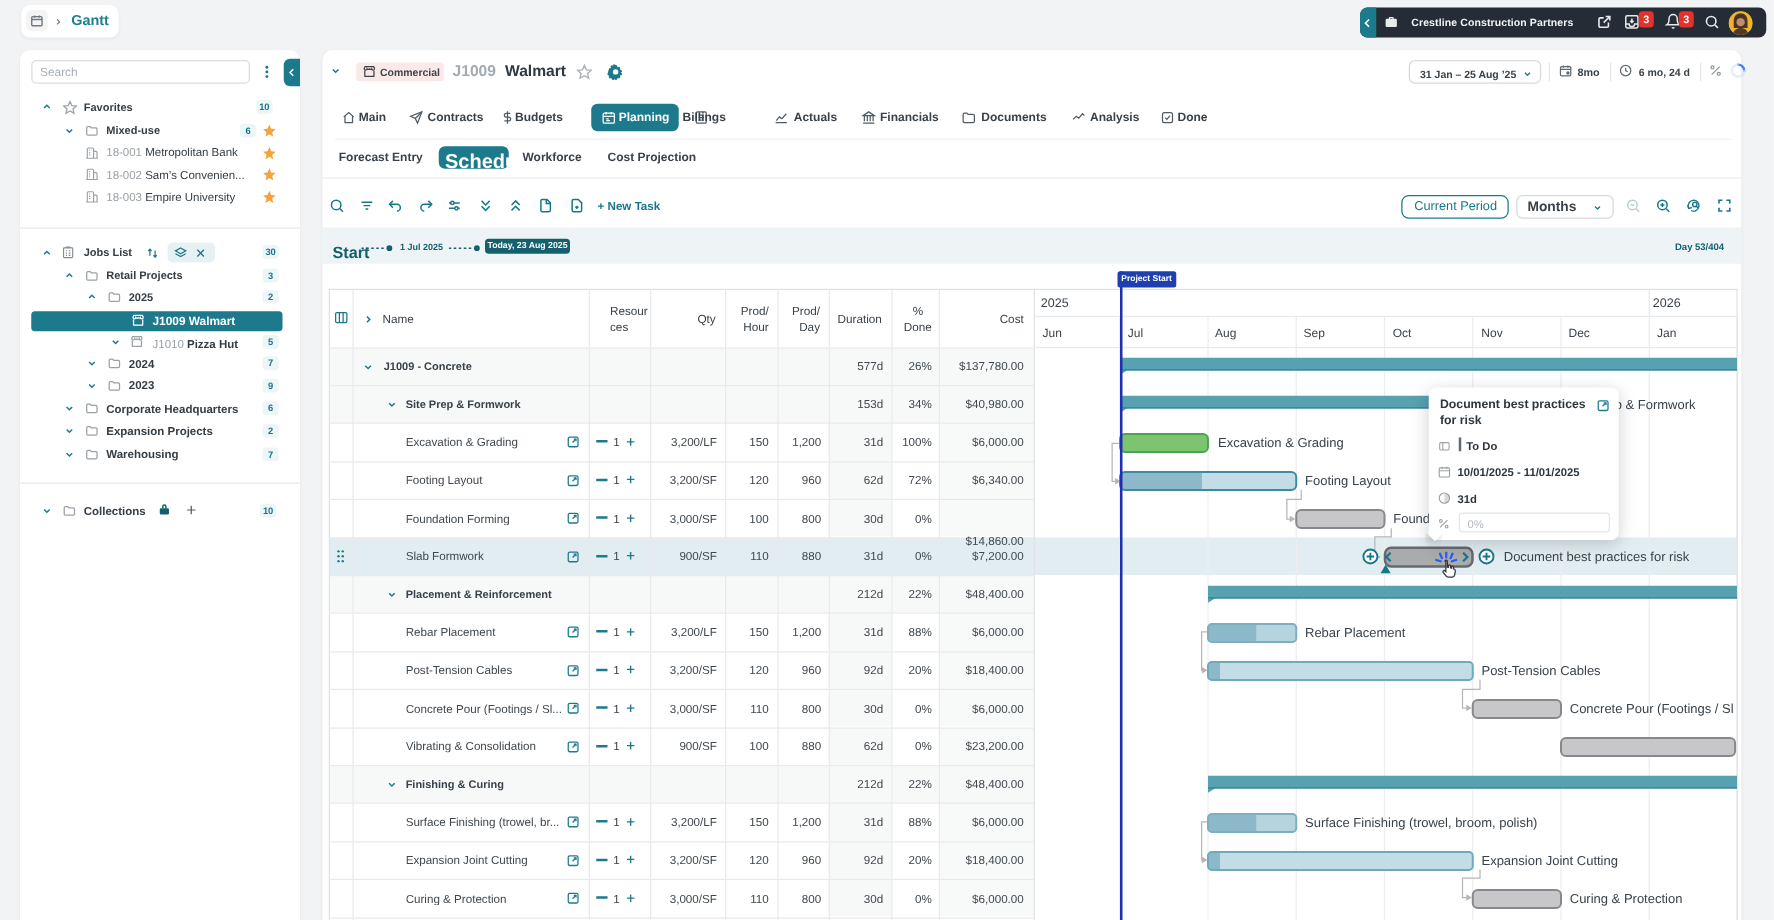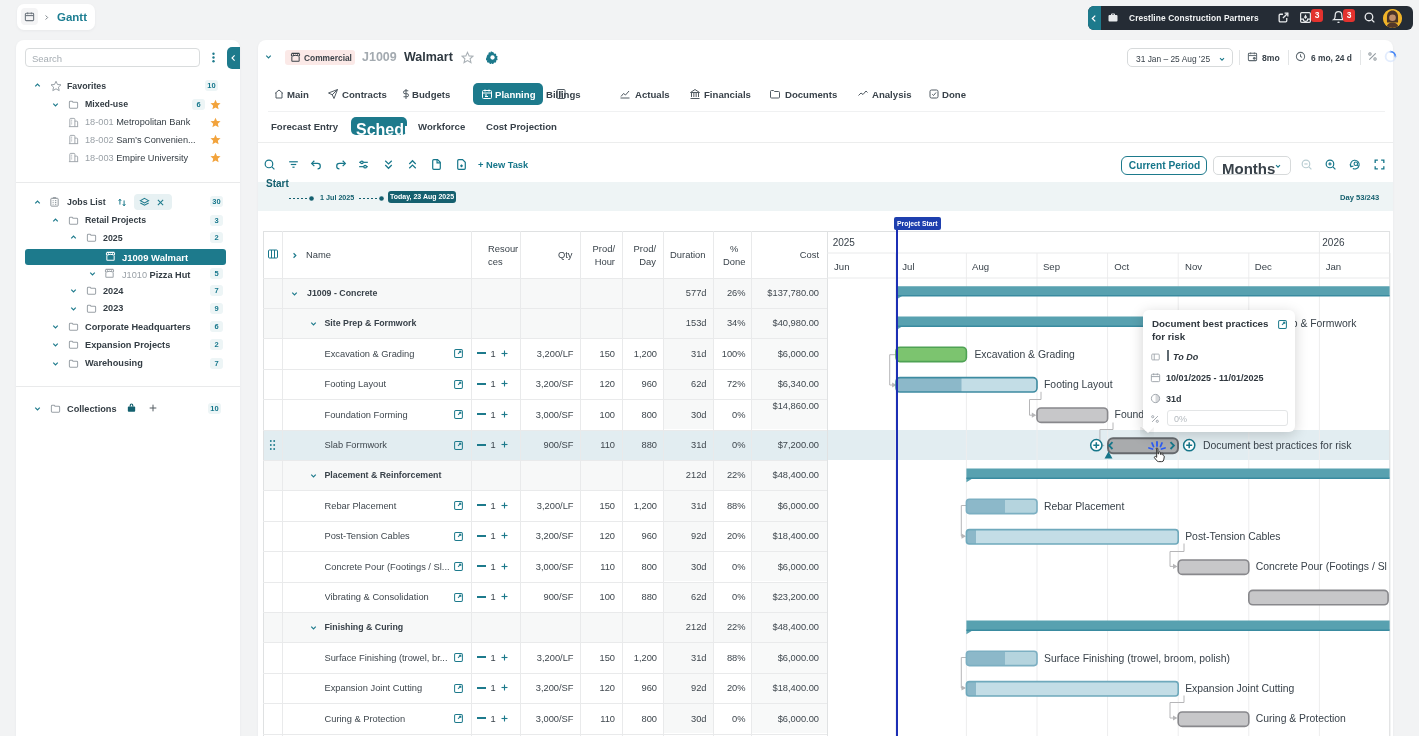--- a/index.html
+++ b/index.html
@@ -259,21 +259,21 @@
 <div class="a" style="left:362px;top:50px;font-size:12.5px;font-weight:bold;color:#a3aab0;">J1009</div>
 <div class="a" style="left:404px;top:50px;font-size:12.5px;font-weight:bold;color:#2e3840;">Walmart</div>
 <svg class="a" style="left:461px;top:51px;" width="13" height="13" viewBox="0 0 24 24" fill="none" stroke="#aab1b6" stroke-width="2">
       <polygon points="12,2.5 15,9 22,9.6 16.8,14.3 18.4,21.3 12,17.6 5.6,21.3 7.2,14.3 2,9.6 9,9"></polygon>
     </svg>
 <svg class="a" style="left:486px;top:51px;" width="13" height="13" viewBox="0 0 24 24" fill="#1d7a8c">
       <path d="M12 1.7l2.2 1 .6 2.3 2.4-.6 1.7 1.7-.6 2.4 2.3.6 1 2.2-1.7 1.7 1.7 1.7-1 2.2-2.3.6.6 2.4-1.7 1.7-2.4-.6-.6 2.3-2.2 1-1.7-1.7-1.7 1.7-2.2-1-.6-2.3-2.4.6-1.7-1.7.6-2.4-2.3-.6-1-2.2 1.7-1.7L1.7 9l1-2.2L5 6.2l-.6-2.4 1.7-1.7 2.4.6.6-2.3z"></path>
       <circle cx="12" cy="12" r="4" fill="#fff"></circle>
     </svg>
 <div class="a" style="left:1126.5px;top:48px;width:106px;height:18.5px;border:1px solid #d7dadb;border-radius:5px;"></div>
-<div class="a" style="left:1136px;top:54px;font-size:8.4px;font-weight:normal;color:#39424a;">31 Jan – 25 Aug ’25</div>
+<div class="a" style="left:1136px;top:54px;font-size:8.4px;font-weight:bold;color:#39424a;">31 Jan – 25 Aug ’25</div>
 <svg class="a" style="left:1218px;top:54.5px;" width="8" height="8" viewBox="0 0 24 24" fill="none" stroke="#1d7a8c" stroke-width="3.2">
       <polyline points="6,9.5 12,15.5 18,9.5"></polyline>
     </svg>
 <div class="a" style="left:1239px;top:50px;width:1px;height:15px;background:#e3e5e6;"></div>
 <svg class="a" style="left:1247px;top:51px;" width="11" height="11" viewBox="0 0 24 24" fill="none" stroke="#5f6a71" stroke-width="2.2">
       <rect x="3" y="5" width="18" height="16" rx="2"></rect>
       <line x1="3" y1="10" x2="21" y2="10"></line>
       <line x1="8" y1="3" x2="8" y2="7"></line>
       <line x1="16" y1="3" x2="16" y2="7"></line>
       <circle cx="16" cy="16" r="3" fill="#5f6a71" stroke="none"></circle>
@@ -395,23 +395,23 @@
       <path d="M14 3H7a2 2 0 0 0-2 2v14a2 2 0 0 0 2 2h10a2 2 0 0 0 2-2V8z"></path>
       <polyline points="13,3 13,9 19,9"></polyline>
     </svg>
 <svg class="a" style="left:455px;top:158px;" width="13" height="13" viewBox="0 0 24 24" fill="none" stroke="#16768a" stroke-width="2.2">
       <path d="M14 3H7a2 2 0 0 0-2 2v14a2 2 0 0 0 2 2h10a2 2 0 0 0 2-2V8z"></path>
       <line x1="12" y1="12" x2="12" y2="17"></line>
       <line x1="9.5" y1="14.5" x2="14.5" y2="14.5"></line>
     </svg>
 <div class="a" style="left:478px;top:160px;font-size:9.3px;font-weight:bold;color:#16768a;">+ New Task</div>
 <div class="a" style="left:1121px;top:155.5px;width:86px;height:19px;border:1.5px solid #1d7a8c;border-radius:6px;"></div>
-<div class="a" style="left:1127px;top:160px;width:75px;text-align:center;font-size:10.2px;font-weight:bold;color:#16768a;">Current Period</div>
+<div class="a" style="left:1127px;top:160px;width:75px;text-align:center;font-size:10.2px;font-weight:normal;color:#16768a;">Current Period</div>
 <div class="a" style="left:1213px;top:155.5px;width:78px;height:19px;border:1px solid #d7dadb;border-radius:5px;"></div>
-<div class="a" style="left:1222px;top:160px;font-size:15px;font-weight:bold;color:#39424a;">Months</div>
+<div class="a" style="left:1222px;top:160px;font-size:11px;font-weight:bold;color:#39424a;">Months</div>
 <svg class="a" style="left:1274px;top:161.5px;" width="8" height="8" viewBox="0 0 24 24" fill="none" stroke="#1d7a8c" stroke-width="3.2">
       <polyline points="6,9.5 12,15.5 18,9.5"></polyline>
     </svg>
 <svg class="a" style="left:1300px;top:158px;" width="13" height="13" viewBox="0 0 24 24" fill="none" stroke="#b9cdd2" stroke-width="2.2">
       <circle cx="11" cy="11" r="7"></circle>
       <line x1="16.5" y1="16.5" x2="21" y2="21"></line>
       <line x1="8" y1="11" x2="14" y2="11"></line>
     </svg>
 <svg class="a" style="left:1324px;top:158px;" width="13" height="13" viewBox="0 0 24 24" fill="none" stroke="#16768a" stroke-width="2.2">
       <circle cx="11" cy="11" r="7"></circle>
@@ -425,32 +425,32 @@
       <circle cx="13.5" cy="10.5" r="3.2"></circle>
       <line x1="15.8" y1="12.8" x2="18.6" y2="15.6"></line>
     </svg>
 <svg class="a" style="left:1373px;top:158px;" width="13" height="13" viewBox="0 0 24 24" fill="none" stroke="#16768a" stroke-width="2.4">
       <polyline points="4,9 4,4 9,4"></polyline>
       <polyline points="15,4 20,4 20,9"></polyline>
       <polyline points="20,15 20,20 15,20"></polyline>
       <polyline points="9,20 4,20 4,15"></polyline>
     </svg>
 <div class="a" style="left:258px;top:182px;width:1135px;height:29px;background:#eef4f5;"></div>
-<div class="a" style="left:266px;top:178px;font-size:10px;font-weight:bold;color:#15606f;">Start</div>
+<div class="a" style="left:266px;top:194px;font-size:13px;font-weight:bold;color:#15606f;">Start</div>
 <svg class="a" style="left:289px;top:195.5px;" width="26" height="5" viewBox="0 0 26 5">
       <line x1="0" y1="2.5" x2="20" y2="2.5" stroke="#15606f" stroke-width="1.2" stroke-dasharray="2,2"></line>
       <circle cx="22.5" cy="2.5" r="2.3" fill="#15606f"></circle>
     </svg>
 <div class="a" style="left:320px;top:192.5px;font-size:7.2px;font-weight:bold;color:#15606f;">1 Jul 2025</div>
 <svg class="a" style="left:359px;top:195.5px;" width="26" height="5" viewBox="0 0 26 5">
       <line x1="0" y1="2.5" x2="20" y2="2.5" stroke="#15606f" stroke-width="1.2" stroke-dasharray="2,2"></line>
       <circle cx="22.5" cy="2.5" r="2.3" fill="#15606f"></circle>
     </svg>
 <div class="a" style="left:388px;top:191px;width:68px;height:12px;background:#15606f;border-radius:3px;color:#fff;font-size:7px;font-weight:bold;text-align:center;line-height:12px;">Today, 23 Aug 2025</div>
-<div class="a" style="left:1340px;top:192.5px;font-size:7.6px;font-weight:bold;color:#15606f;">Day 53/243</div>
+<div class="a" style="left:1340px;top:192.5px;font-size:7.6px;font-weight:bold;color:#15606f;">Day 53/404</div>
 <div class="a" style="left:263px;top:230.5px;width:1126.6px;height:1px;background:#dfe1e2;"></div>
 <div class="a" style="left:263px;top:230.5px;width:1px;height:505.5px;background:#dfe1e2;"></div>
 <svg class="a" style="left:267px;top:248px;" width="12" height="12" viewBox="0 0 24 24" fill="none" stroke="#16768a" stroke-width="2">
       <rect x="3" y="4" width="18" height="16" rx="2"></rect>
       <line x1="9" y1="4" x2="9" y2="20"></line>
       <line x1="15" y1="4" x2="15" y2="20"></line>
     </svg>
 <svg class="a" style="left:290px;top:250.5px;" width="9" height="9" viewBox="0 0 24 24" fill="none" stroke="#1d7a8c" stroke-width="3.2">
       <polyline points="9.5,6 15.5,12 9.5,18"></polyline>
     </svg>
@@ -574,21 +574,21 @@
     <div class="a" style="left:490.5px;top:409.6px;font-size:9.3px;color:#39424a;">1</div>
     <svg class="a" style="left:500px;top:409.6px;" width="9" height="9" viewBox="0 0 24 24" fill="none" stroke="#1d7a8c" stroke-width="3">
       <line x1="12" y1="4" x2="12" y2="20"></line>
       <line x1="4" y1="12" x2="20" y2="12"></line>
     </svg>
     <div class="a" style="left:573.5px;top:409.6px;font-size:9.3px;color:#3f474e;transform:translateX(-100%);">3,000/SF</div>
     <div class="a" style="left:615px;top:409.6px;font-size:9.3px;color:#3f474e;transform:translateX(-100%);">100</div>
     <div class="a" style="left:657px;top:409.6px;font-size:9.3px;color:#3f474e;transform:translateX(-100%);">800</div>
     <div class="a" style="left:706.5px;top:409.6px;font-size:9.3px;color:#3f474e;transform:translateX(-100%);">30d</div>
     <div class="a" style="left:745.5px;top:409.6px;font-size:9.3px;color:#3f474e;transform:translateX(-100%);">0%</div>
-    <div class="a" style="left:819px;top:401px;font-size:9.3px;color:#3f474e;transform:translateX(-100%);">$14,860.00</div>
+    <div class="a" style="left:819px;top:428px;font-size:9.3px;color:#3f474e;transform:translateX(-100%);">$14,860.00</div>
     <div class="a" style="left:324.5px;top:440.0px;width:126px;overflow:hidden;white-space:nowrap;font-size:9.3px;color:#3f474e;">Slab Formwork</div>
     <svg class="a" style="left:453px;top:439.5px;" width="11" height="11" viewBox="0 0 24 24" fill="none" stroke="#1d7a8c" stroke-width="2.2">
       <rect x="3.5" y="3.5" width="17" height="17" rx="2.5"></rect>
       <polyline points="13,7 17,7 17,11"></polyline>
       <line x1="17" y1="7" x2="11" y2="13"></line>
     </svg>
     <div class="a" style="left:477px;top:443.5px;width:9px;height:2.2px;background:#1d7a8c;"></div>
     <div class="a" style="left:490.5px;top:440.0px;font-size:9.3px;color:#39424a;">1</div>
     <svg class="a" style="left:500px;top:440.0px;" width="9" height="9" viewBox="0 0 24 24" fill="none" stroke="#1d7a8c" stroke-width="3">
       <line x1="12" y1="4" x2="12" y2="20"></line>
@@ -855,21 +855,21 @@
 <svg class="a" style="left:1277px;top:319px;" width="11" height="11" viewBox="0 0 24 24" fill="none" stroke="#1d7a8c" stroke-width="2.2">
       <rect x="3.5" y="3.5" width="17" height="17" rx="2.5"></rect>
       <polyline points="13,7 17,7 17,11"></polyline>
       <line x1="17" y1="7" x2="11" y2="13"></line>
     </svg>
 <svg class="a" style="left:1150px;top:352px;" width="11" height="10" viewBox="0 0 24 24" fill="none" stroke="#9aa1a7" stroke-width="2">
       <rect x="3" y="5" width="18" height="14" rx="2"></rect>
       <line x1="9" y1="5" x2="9" y2="19"></line>
     </svg>
 <div class="a" style="left:1167px;top:350px;width:1.8px;height:11px;background:#5f6a71;"></div>
-<div class="a" style="left:1173px;top:352px;font-size:9px;font-weight:bold;color:#2e363d;font-style:italic;">To Do</div>
+<div class="a" style="left:1173px;top:352px;font-size:9px;font-weight:bold;color:#2e363d;">To Do</div>
 <svg class="a" style="left:1150px;top:372px;" width="11" height="11" viewBox="0 0 24 24" fill="none" stroke="#9aa1a7" stroke-width="2">
       <rect x="3" y="5" width="18" height="16" rx="2"></rect>
       <line x1="3" y1="10" x2="21" y2="10"></line>
       <line x1="8" y1="3" x2="8" y2="7"></line>
       <line x1="16" y1="3" x2="16" y2="7"></line>
     </svg>
 <div class="a" style="left:1166px;top:373px;font-size:9px;font-weight:bold;color:#2e363d;">10/01/2025 - 11/01/2025</div>
 <svg class="a" style="left:1150px;top:393px;" width="11" height="11" viewBox="0 0 24 24" fill="none" stroke="#9aa1a7" stroke-width="2">
       <circle cx="12" cy="12" r="9"></circle>
       <path d="M12 3a9 9 0 0 1 0 18" fill="#9aa1a7" stroke="none" opacity=".4"></path>

